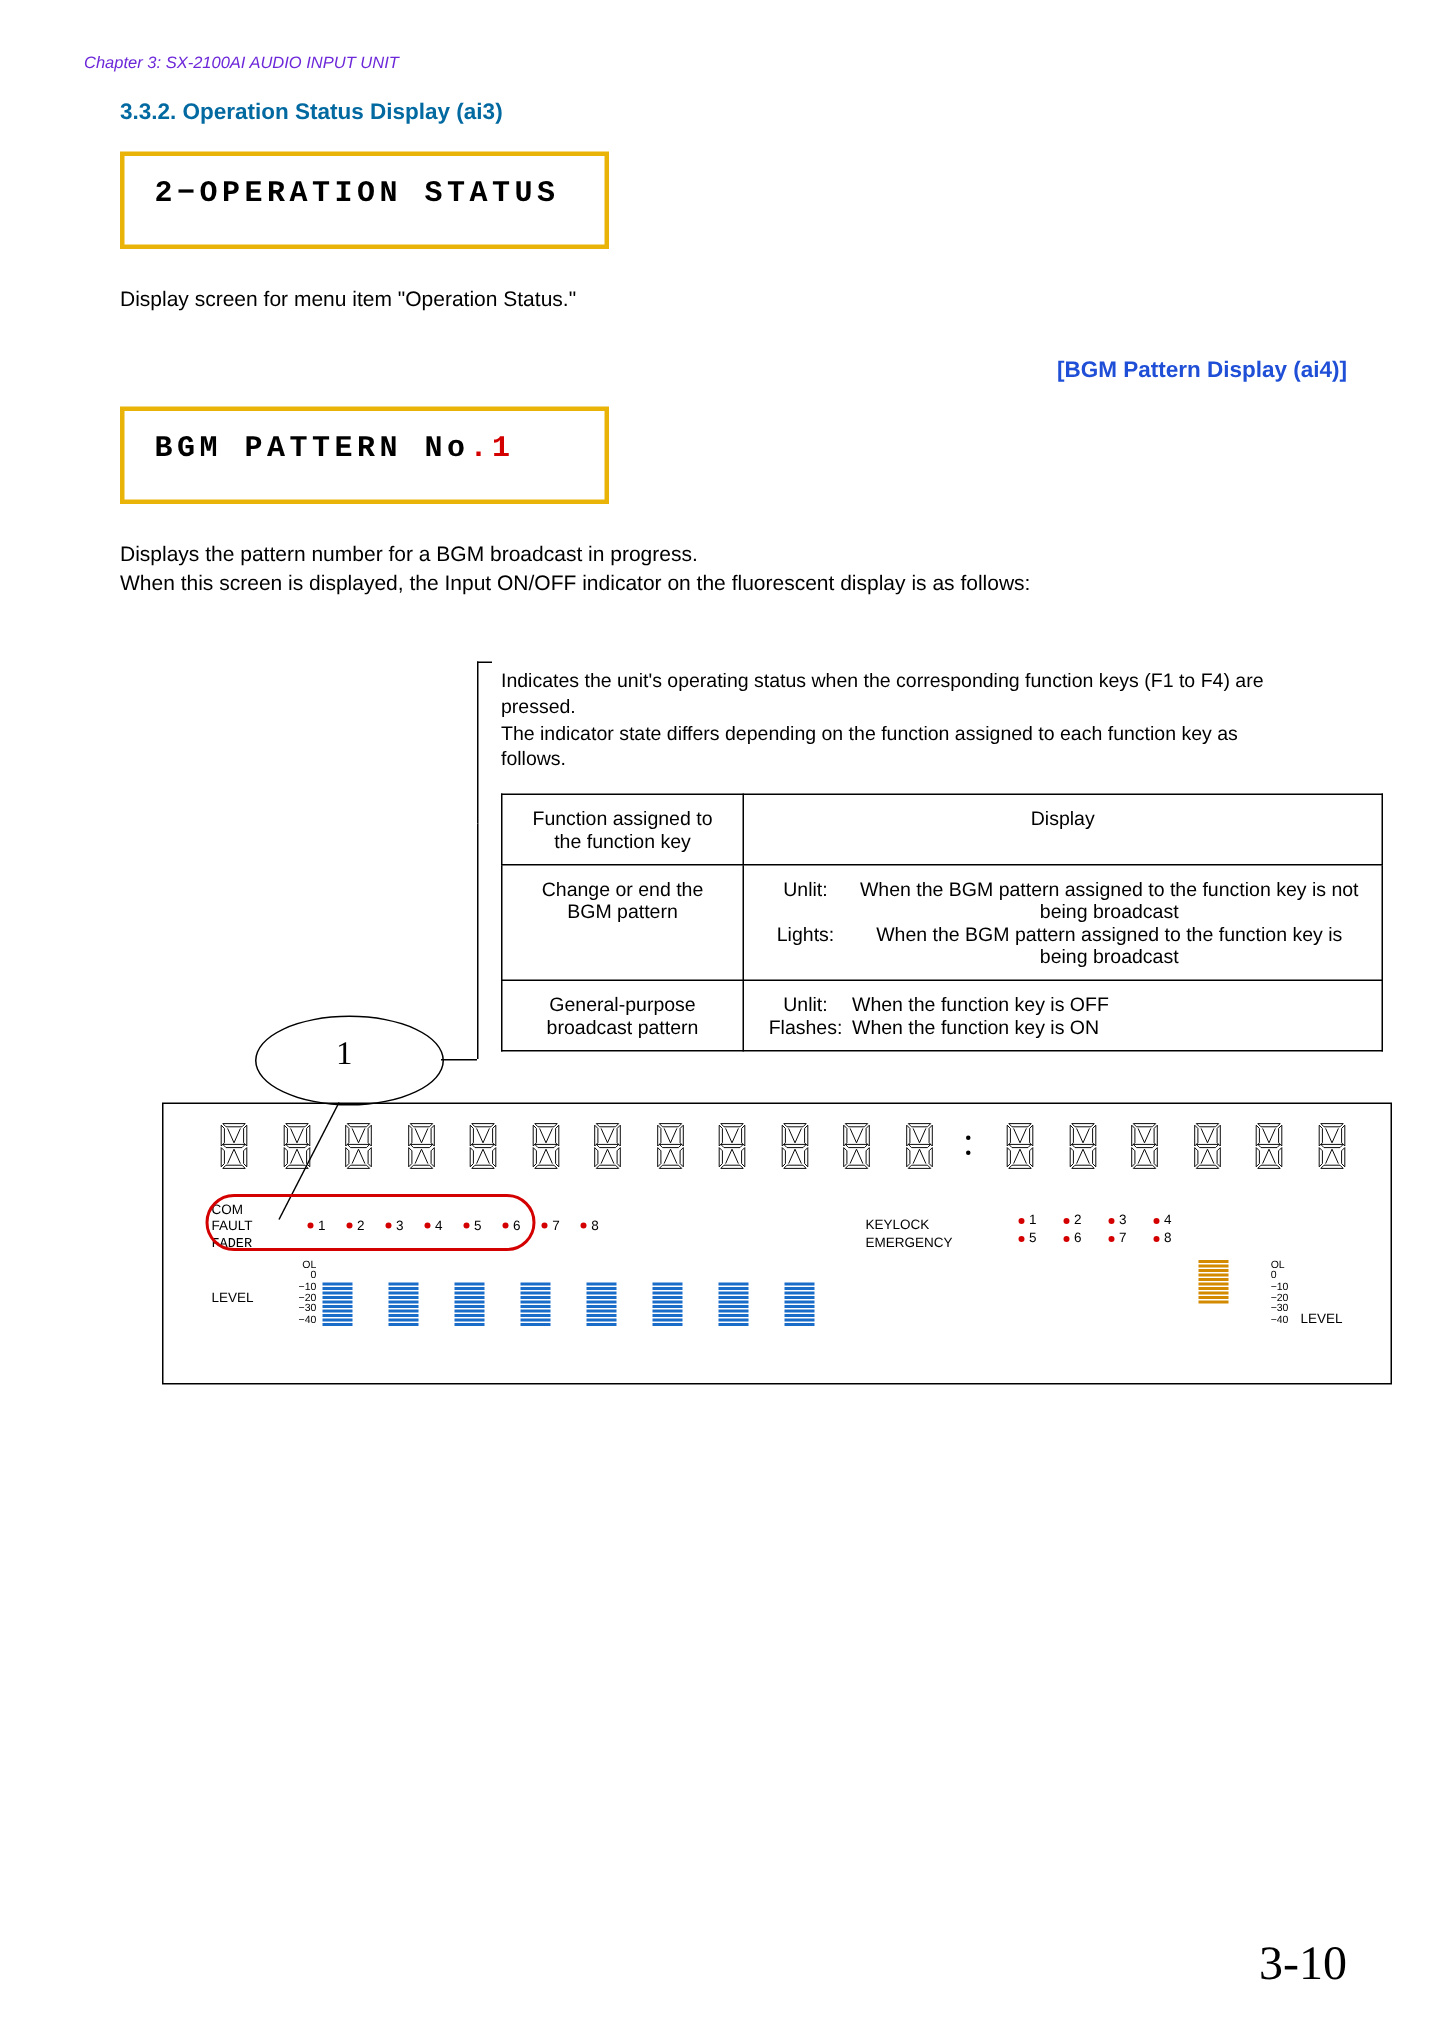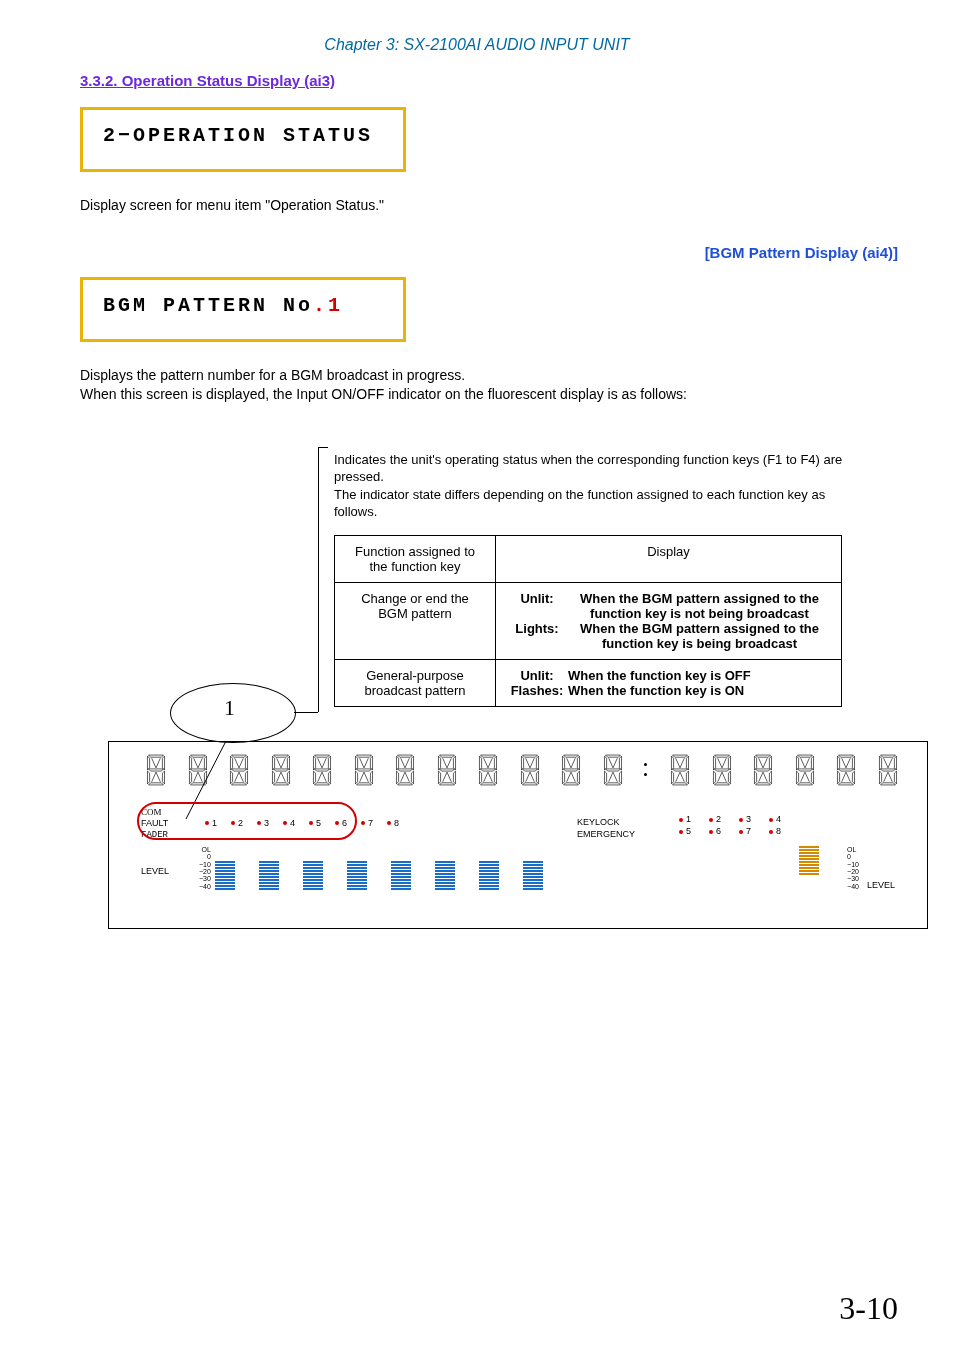--- a/index.html
+++ b/index.html
@@ -7,32 +7,31 @@
     margin: 0;
     background: #fff;
     color: #000;
     width: 954px;
     height: 1351px;
     position: relative;
     box-sizing: border-box;
     padding: 36px 56px 0 56px;
   }
   .chapter {
+    color: #6d28d9;
+    font-style: italic;
+    font-size: 11px;
+    text-align: left;
+    margin-bottom: 18px;
+  }
+  .sect-title {
     color: #0369a1;
-    font-style: italic;
-    font-size: 16px;
-    text-align: center;
-    margin-bottom: 18px;
-  }
-  .sect-title {
-    color: #6d28d9;
     font-weight: bold;
     font-size: 15px;
     margin: 0 0 18px 24px;
-    text-decoration: underline;
   }
   .lcd-box {
     border: 3px solid #eab308;
     display: inline-block;
     padding: 14px 20px 22px 20px;
     font-family: "Courier New", monospace;
     font-weight: bold;
     font-size: 20px;
     letter-spacing: 3px;
     margin: 0 0 24px 24px;
@@ -58,32 +57,32 @@
   .callout-text {
     font-size: 13px;
     margin-left: 278px;
     margin-right: 40px;
     line-height: 1.35;
   }
   table.desc {
     border-collapse: collapse;
     margin-left: 278px;
     margin-top: 14px;
-    width: 508px;
+    width: 588px;
     font-size: 13px;
   }
   table.desc th, table.desc td {
     border: 1px solid #000;
     padding: 8px 10px;
     vertical-align: top;
     text-align: center;
     font-weight: normal;
   }
   table.desc th { text-align: center; }
-  .disp-cell div { display: flex; font-weight: bold; }
+  .disp-cell div { display: flex; }
   .disp-cell .lab { width: 62px; flex: none; }
   .circle1 {
     position: absolute;
     left: 114px;
     top: 232px;
     width: 124px;
     height: 58px;
     border: 1px solid #000;
     border-radius: 50%;
   }
@@ -126,21 +125,20 @@
     height: 32px;
     position: relative;
   }
   .seg svg { width: 100%; height: 100%; }
   .panel-labels {
     position: absolute;
     left: 32px;
     top: 64px;
     font-size: 9px;
     line-height: 1.35;
-    font-family: Liberation Serif, serif;
   }
   .fault-row {
     position: absolute;
     left: 32px;
     top: 76px;
     display: flex;
     align-items: center;
     gap: 0;
   }
   .fault-row .lab { width: 50px; }

